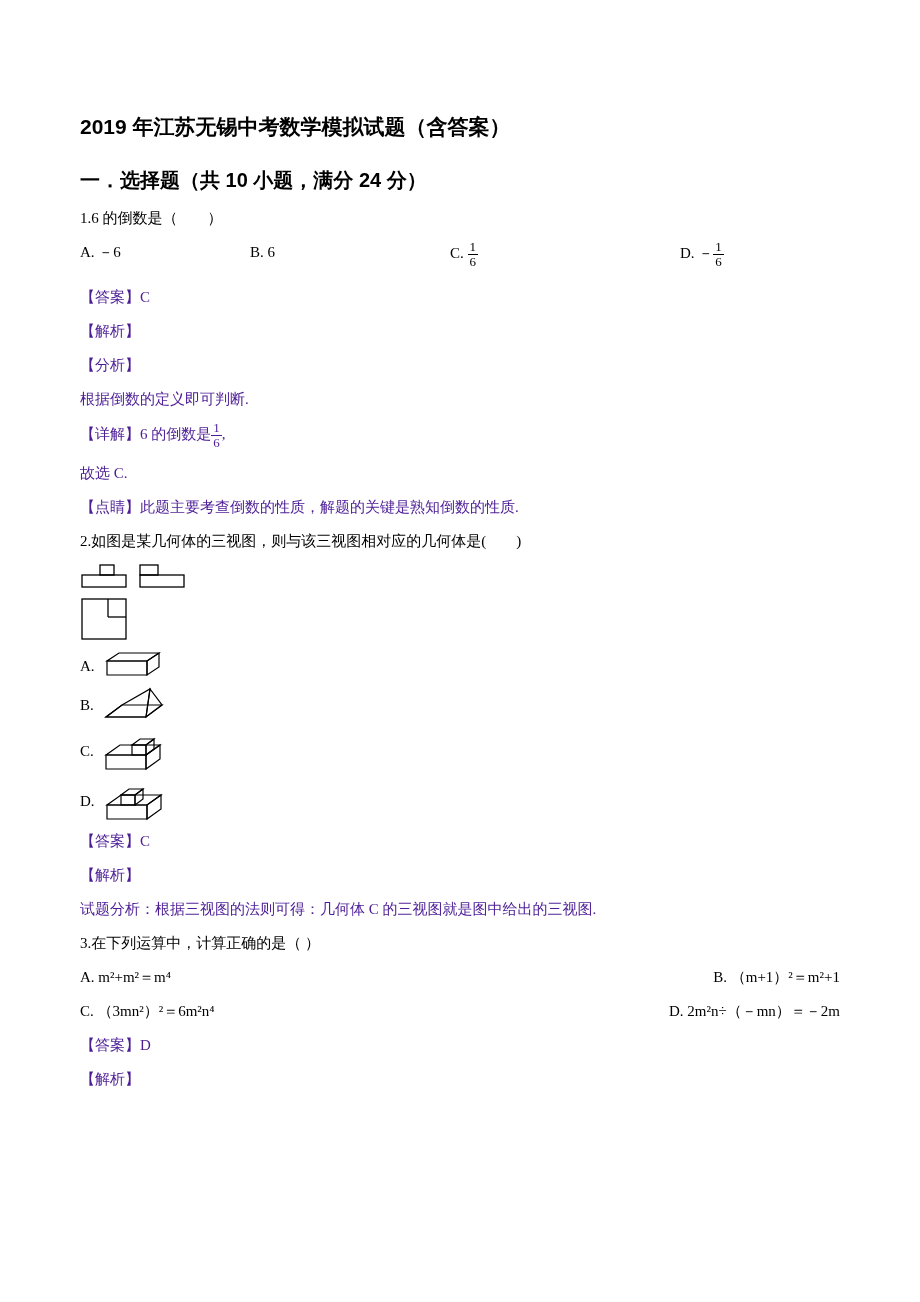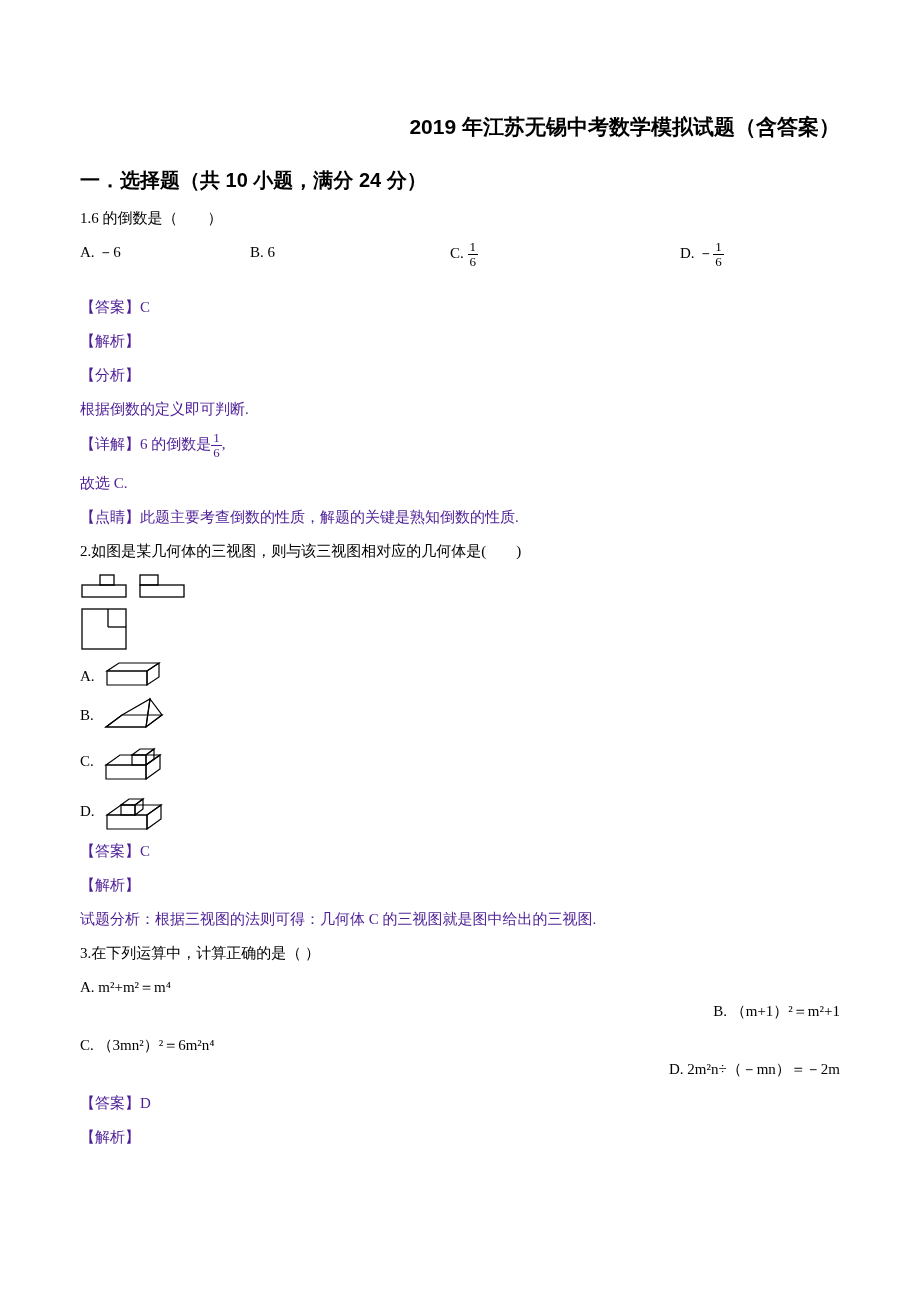--- a/index.html
+++ b/index.html
@@ -7,46 +7,45 @@
       width: 920px;
       min-height: 1302px;
       background: #fff;
       font-family: "SimSun", "宋体", serif;
       padding: 110px 80px 60px 80px;
       font-size: 15px;
       line-height: 1.6;
       color: #000;
     }
     .title {
-      text-align: right;
+      text-align: left;
       font-size: 21px;
       font-weight: bold;
       margin-bottom: 20px;
       font-family: "SimHei", "黑体", sans-serif;
     }
     .section-header {
       font-weight: bold;
       font-size: 20px;
       margin-bottom: 10px;
       font-family: "SimHei", "黑体", sans-serif;
     }
     .line { margin-bottom: 10px; }
     .red { color: #4c1d95; }
     .options-4 {
       display: flex;
-      margin-bottom: 26px;
+      margin-bottom: 16px;
     }
     .options-4 > div:nth-child(1) { width: 170px; }
     .options-4 > div:nth-child(2) { width: 200px; }
     .options-4 > div:nth-child(3) { width: 230px; }
     .options-4 > div:nth-child(4) { flex: 1; }
     .options-2 {
       display: flex;
       margin-bottom: 10px;
-      flex-direction: column;
     }
     .options-2 > div:nth-child(1) { width: 370px; }
     .options-2 > div:nth-child(2) { flex: 1; text-align: right; }
     .frac {
       display: inline-block;
       vertical-align: middle;
       text-align: center;
       font-size: 13px;
       line-height: 1.1;
     }

